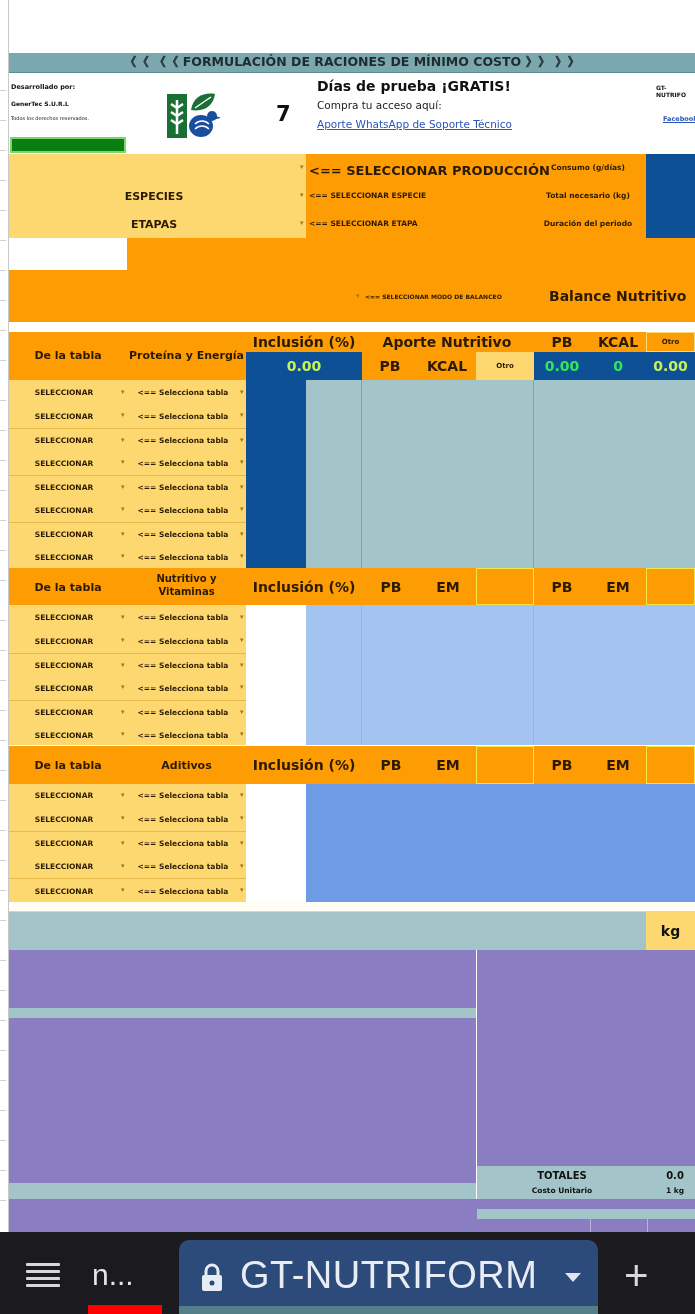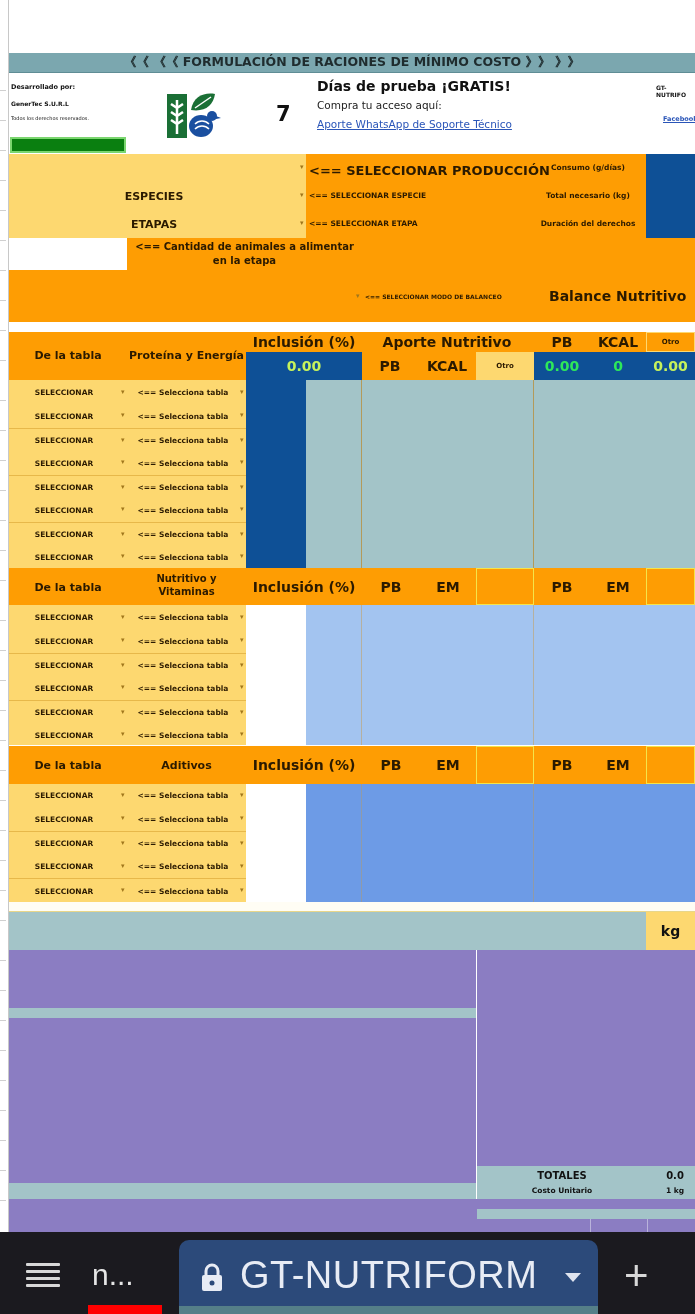--- a/index.html
+++ b/index.html
@@ -135,28 +135,24 @@
   <span class="dd" style="left:300px; top:163px;">▾</span>
   <span class="dd" style="left:300px; top:191px;">▾</span>
   <span class="dd" style="left:300px; top:219px;">▾</span>
 
   <div class="abs b txt-dark" style="left:309px; top:163px; font-size:13px;">&lt;== SELECCIONAR PRODUCCIÓN</div>
   <div class="abs b txt-dark" style="left:309px; top:191px; font-size:7.5px;">&lt;== SELECCIONAR ESPECIE</div>
   <div class="abs b txt-dark" style="left:309px; top:219px; font-size:7.5px;">&lt;== SELECCIONAR ETAPA</div>
 
   <div class="abs c b txt-dark" style="left:530px; top:160px; width:116px; height:14px; font-size:7.5px;">Consumo (g/días)</div>
   <div class="abs c b txt-dark" style="left:530px; top:188px; width:116px; height:14px; font-size:7.5px;">Total necesario (kg)</div>
-  <div class="abs c b txt-dark" style="left:530px; top:216px; width:116px; height:14px; font-size:7.5px;">Duración del derechos</div>
+  <div class="abs c b txt-dark" style="left:530px; top:216px; width:116px; height:14px; font-size:7.5px;">Duración del periodo</div>
 
   <div class="abs" style="left:9px; top:238px; width:118px; height:32px; background:#fff;"></div>
   <div class="abs orange" style="left:127px; top:238px; width:568px; height:32px;"></div>
-  <div class="abs b txt-dark" style="left:127px; top:240px; width:235px; text-align:center; font-size:10px; line-height:14px;">
-    <div>&lt;== Cantidad de animales a alimentar</div>
-    <div>en la etapa</div>
-  </div>
 
   <div class="abs orange" style="left:9px; top:270px; width:686px; height:52px;"></div>
   <span class="dd" style="left:356px; top:292px;">▾</span>
   <div class="abs b txt-dark" style="left:365px; top:293px; font-size:6px;">&lt;== SELECCIONAR MODO DE BALANCEO</div>
   <div class="abs b txt-dark" style="left:549px; top:288px; font-size:14px;">Balance Nutritivo</div>
 
   <div class="abs orange" style="left:9px; top:332px; width:237px; height:48px;"></div>
   <div class="abs c th" style="left:9px; top:345px; width:118px; height:20px;">De la tabla</div>
   <div class="abs c th" style="left:127px; top:345px; width:119px; height:20px;">Proteína y Energía</div>
   <div class="abs orange" style="left:246px; top:332px; width:400px; height:20px;"></div>

